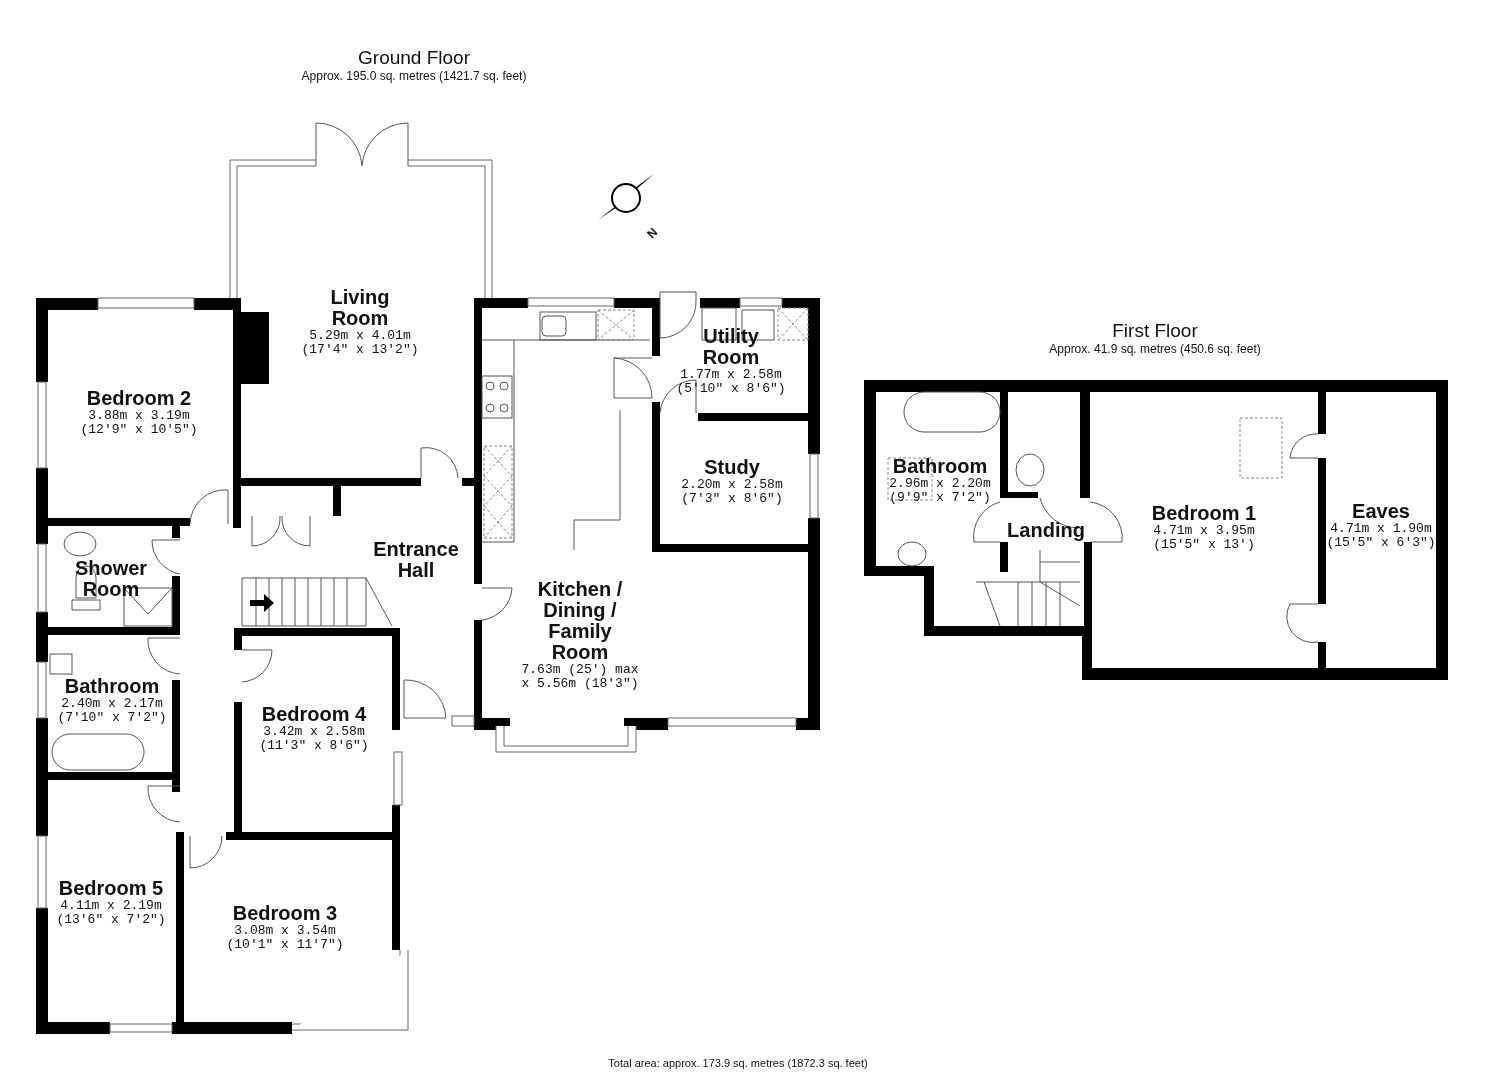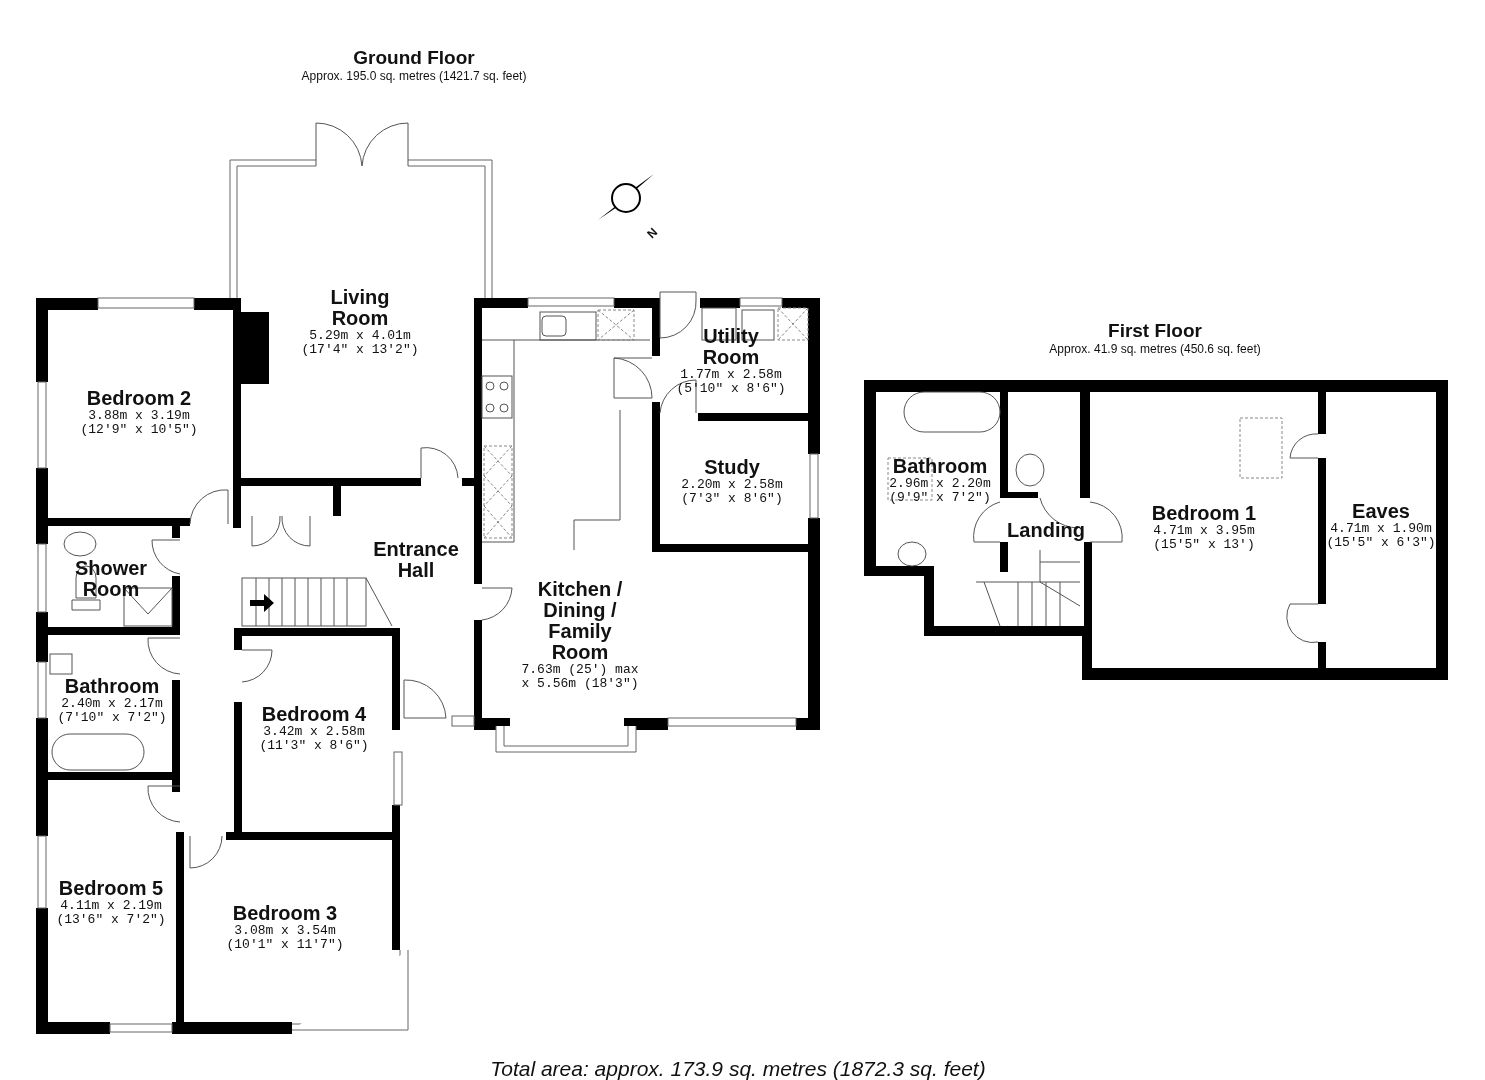--- a/index.html
+++ b/index.html
@@ -7,23 +7,23 @@
          font-family: "Liberation Sans", sans-serif; color: #111; }
   svg.plan { position: absolute; left: 0; top: 0; }
   .wall { fill: #000; }
   .thin { fill: none; stroke: #555; stroke-width: 1; }
   .win  { fill: #fff; stroke: #666; stroke-width: 1; }
   .dash { fill: none; stroke: #888; stroke-width: 1; stroke-dasharray: 3,2; }
   .lbl { position: absolute; text-align: center; line-height: 1.05; transform: translateX(-50%); white-space: nowrap; }
   .lbl .n { font-weight: bold; font-size: 20px; display: block; }
   .lbl .d { font-size: 13px; display: block; font-family: Liberation Mono, monospace; }
   .title { position: absolute; text-align: center; transform: translateX(-50%); white-space: nowrap; }
-  .title .t { font-weight: bold; font-size: 19px; display: block; line-height: 1.1; }
+  .title .t { font-weight: normal; font-size: 19px; display: block; line-height: 1.1; }
   .title .s { font-size: 12px; display: block; }
-  .total { position: absolute; left: 738px; top: 1057px; transform: translateX(-50%); font-size: 21px; white-space: nowrap; font-style: italic; }
+  .total { position: absolute; left: 738px; top: 1057px; transform: translateX(-50%); font-size: 11px; white-space: nowrap; }
 </style>
 </head>
 <body>
 
 <svg class="plan" width="1485" height="1080" viewBox="0 0 1485 1080" xmlns="http://www.w3.org/2000/svg">
 
   <g>
 
     <g>
       <polyline class="win" points="230,300 230,160 316,160"></polyline>

